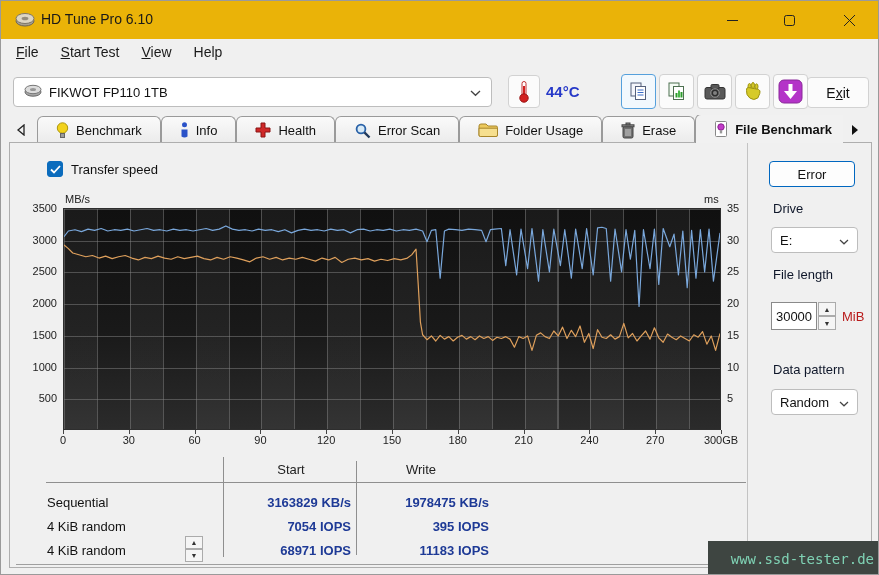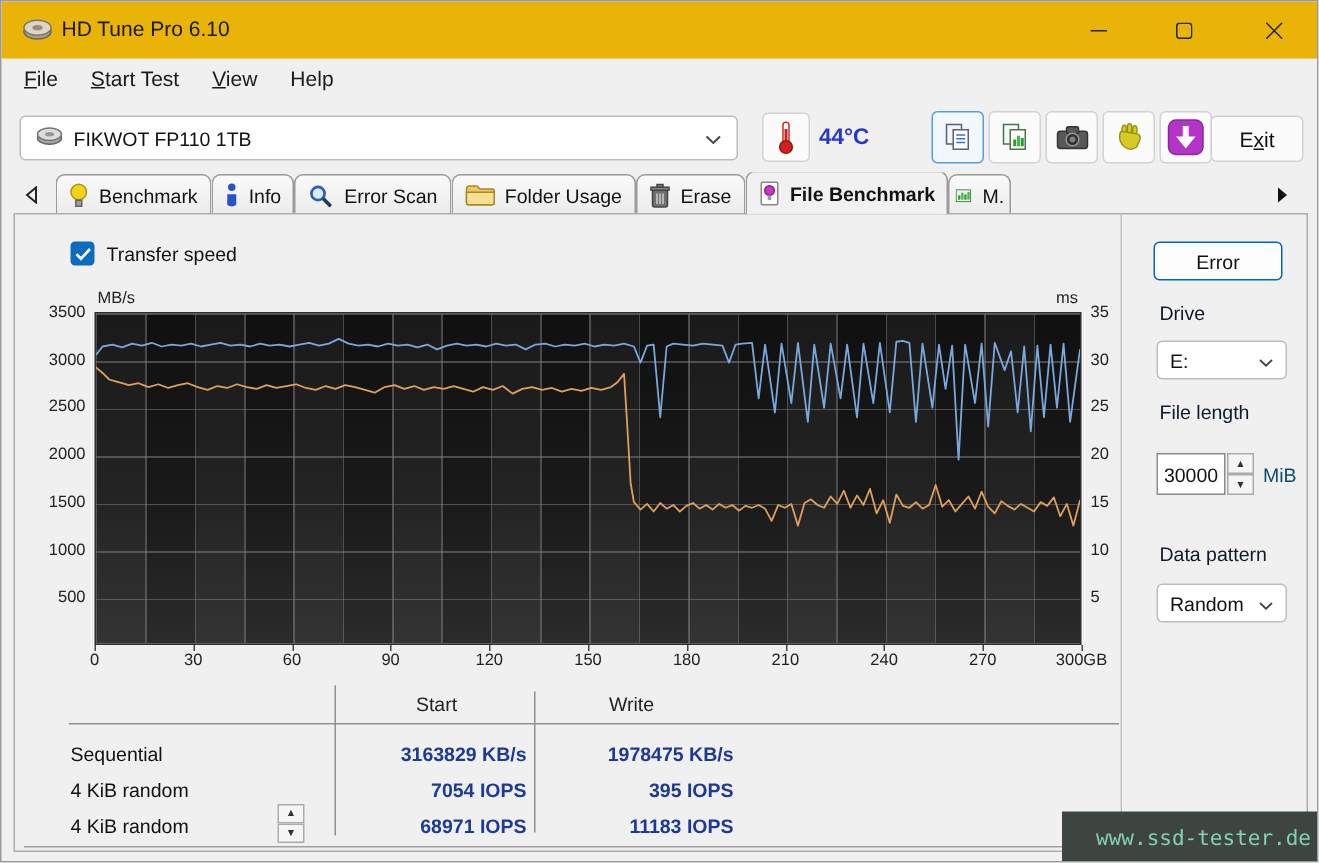--- a/index.html
+++ b/index.html
@@ -32,21 +32,21 @@
   .iconbtn.selected { border:1px solid #55a0dc; background:#f2f8fd; }
   .exit-btn { position:absolute; left:806px; top:76px; width:62px; height:31px; background:#fbfbfb;
               border:1px solid #d2d2d2; border-radius:4px; font-size:14px; color:#111;
               font-family:inherit; }
 
   
   .tab-scroll { position:absolute; width:20px; height:22px; top:118px; background:transparent;
                 border:none; display:flex; align-items:center; justify-content:center; }
   .tabstrip { position:absolute; left:36px; top:114px; width:806px; height:28px;
               display:flex; align-items:flex-end; overflow:hidden; }
-  .tab { height:27px; display:flex; align-items:center; gap:7px; padding:0 8px;
+  .tab { height:27px; display:flex; align-items:center; gap:7px; padding:0 18px;
          border:1px solid #9a9a9a; border-bottom:none; border-radius:6px 6px 0 0;
          background:linear-gradient(#fafafa,#ebebeb); font-size:13px; color:#111;
          white-space:nowrap; position:relative; }
   .tab.active { height:29px; background:#f1f1f1; font-weight:bold; z-index:3; }
   .tab.partial { width:42px; overflow:hidden; padding:0 4px; }
 
   
   .main-panel { position:absolute; left:8px; top:141px; width:863px; height:426px;
                 background:#f0f0f0; border:1px solid #aeaeae; }
   .vdivider { position:absolute; left:746px; top:142px; width:1px; height:424px; background:#c3c3c3; }
@@ -89,21 +89,21 @@
 
   
   .start-btn { position:absolute; left:768px; top:160px; width:86px; height:26px;
                background:#fdfdfd; border:1.5px solid #0067c0; border-radius:4px;
                font-size:13px; color:#111; font-family:inherit; }
   .side-label { position:absolute; left:772px; font-size:13px; color:#0f172a; }
   .side-combo { position:absolute; left:770px; width:87px; height:26px; padding:0 8px; }
   .flen-input { left:770px; top:301px; width:46px; height:28px; }
   .flen-btns  { left:817px; top:301px; }
   .flen-btns button { height:14px; }
-  .mib { position:absolute; left:841px; top:308px; font-size:13px; color:#0c4a6e; }
+  .mib { position:absolute; left:841px; top:308px; font-size:13px; color:#b91c1c; }
 
   
   .watermark { position:absolute; left:707px; top:540px; width:172px; height:35px;
                background:#3e4541; display:flex; align-items:center; justify-content:flex-end;
                padding-right:6px; }
   .watermark span { font-family:"DejaVu Sans Mono","Liberation Mono",monospace;
                     font-size:14px; color:#7fd2b4; }
 
   .hline-bottom { position:absolute; left:15px; top:563px; width:731px; height:1px; background:#9f9f9f; }
 </style>
@@ -229,20 +229,26 @@
           <rect x="4.5" y="11.5" width="4" height="4" fill="#9c9c9c" stroke="#666"></rect>
         </svg>
       <span>Benchmark</span>
     </div>
     <div class="tab">
       <svg width="9" height="17" viewBox="0 0 9 17">
           <circle cx="4.5" cy="2.8" r="2.5" fill="#2a52c8"></circle>
           <path d="M1.5 7.5 h6 v7 q-3 2.2 -6 0 z" fill="#2a52c8"></path>
         </svg>
       <span>Info</span>
+    </div>
+    <div class="tab">
+      <svg width="16" height="16" viewBox="0 0 16 16">
+          <path d="M6 1 h4 v5 h5 v4 h-5 v5 h-4 v-5 h-5 v-4 h5 z" fill="#cf2828" stroke="#8a1515"></path>
+        </svg>
+      <span>Health</span>
     </div>
     <div class="tab">
       <svg width="17" height="17" viewBox="0 0 17 17">
           <circle cx="7" cy="7" r="4.4" fill="#d8eaf6" stroke="#2a62a8" stroke-width="1.8"></circle>
           <line x1="10.4" y1="10.4" x2="15.5" y2="15.5" stroke="#223a5c" stroke-width="2.4"></line>
         </svg>
       <span>Error Scan</span>
     </div>
     <div class="tab">
       <svg width="20" height="16" viewBox="0 0 20 16">

